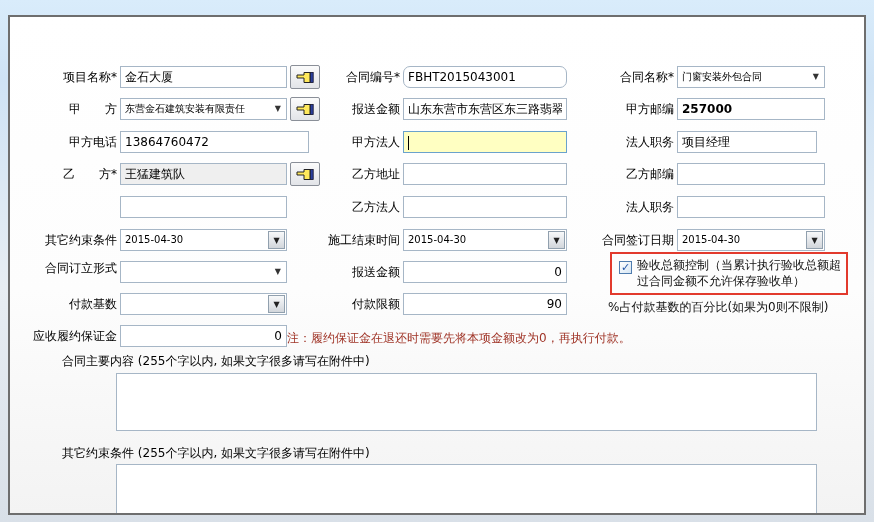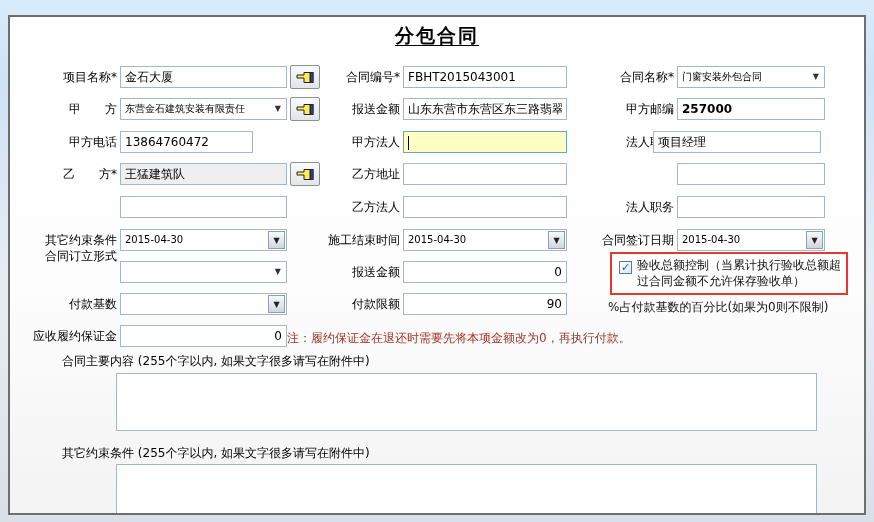--- a/index.html
+++ b/index.html
@@ -50,32 +50,31 @@
 
   .ta-lbl { position:absolute; font-size:12px; color:#000; white-space:nowrap; }
   textarea.ta { position:absolute; width:701px; border:1px solid #a6b6c6; background:#fff;
     resize:none; outline:none; font-family:"DejaVu Sans", sans-serif; font-size:12px; }
 </style>
 </head>
 <body>
 
 <div class="panel">
 
-  <div class="title">分包合同</div>
 
   <div class="lbl" style="left:7px;top:49px">项目名称*</div>
   <input class="fld" style="left: 110px; top: 49px; width: 167px;" value="金石大厦">
   <div class="pick-btn" style="left:280px;top:48px">
     <svg width="19" height="15" viewBox="0 0 19 15">
       <rect x="14" y="2.5" width="3.2" height="10" fill="#2b3f9e" stroke="#10102a" stroke-width="0.8"></rect>
       <path d="M1 5 h7 V2.5 h6 V12.5 H8 V8 H1 Z" fill="#ffe95c" stroke="#222" stroke-width="1"></path>
     </svg>
   </div>
   <div class="lbl" style="left:290px;top:49px">合同编号*</div>
-  <input class="fld" style="left: 393px; top: 49px; width: 164px;" value="FBHT2015043001">
+  <input class="fld" style="left: 393px; top: 49px; width: 164px; border-radius: 7px;" value="FBHT2015043001">
   <div class="lbl" style="left:564px;top:49px">合同名称*</div>
   <div class="combo" style="left:667px;top:49px;width:148px">
     <span class="val">门窗安装外包合同</span>
     <span class="arrow-flat">▼</span>
   </div>
 
   <div class="lbl" style="left:7px;top:81px">甲　　方</div>
   <div class="combo" style="left:110px;top:81px;width:167px">
     <span class="val">东营金石建筑安装有限责任</span>
     <span class="arrow-flat">▼</span>
@@ -85,38 +84,39 @@
       <rect x="14" y="2.5" width="3.2" height="10" fill="#2b3f9e" stroke="#10102a" stroke-width="0.8"></rect>
       <path d="M1 5 h7 V2.5 h6 V12.5 H8 V8 H1 Z" fill="#ffe95c" stroke="#222" stroke-width="1"></path>
     </svg>
   </div>
   <div class="lbl" style="left:290px;top:81px">报送金额</div>
   <input class="fld" style="left: 393px; top: 81px; width: 164px;" value="山东东营市东营区东三路翡翠国">
   <div class="lbl" style="left:564px;top:81px">甲方邮编</div>
   <input class="fld" style="left: 667px; top: 81px; width: 148px; font-weight: bold;" value="257000">
 
   <div class="lbl" style="left:7px;top:114px">甲方电话</div>
-  <input class="fld" style="left: 110px; top: 114px; width: 133px;" value="13864760472">
+  <input class="fld" style="left: 110px; top: 114px; width: 189px;" value="13864760472">
   <div class="lbl" style="left:290px;top:114px">甲方法人</div>
   <div class="fld focused" style="left:393px;top:114px;width:164px">
     <span class="caret"></span>
   </div>
   <div class="lbl" style="left:564px;top:114px">法人职务</div>
-  <input class="fld" style="left: 643px; top: 114px; width: 168px;" value="项目经理">
+  <input class="fld" style="left: 667px; top: 114px; width: 140px;" value="项目经理">
 
   <div class="lbl" style="left:7px;top:146px">乙　　方*</div>
   <input class="fld readonly" style="left: 110px; top: 146px; width: 167px;" readonly="" value="王猛建筑队">
   <div class="pick-btn" style="left:280px;top:145px">
     <svg width="19" height="15" viewBox="0 0 19 15">
       <rect x="14" y="2.5" width="3.2" height="10" fill="#2b3f9e" stroke="#10102a" stroke-width="0.8"></rect>
       <path d="M1 5 h7 V2.5 h6 V12.5 H8 V8 H1 Z" fill="#ffe95c" stroke="#222" stroke-width="1"></path>
     </svg>
   </div>
   <div class="lbl" style="left:290px;top:146px">乙方地址</div>
   <input class="fld" style="left: 393px; top: 146px; width: 164px;" value="">
+  <div class="lbl" style="left:564px;top:146px">乙方邮编</div>
   <input class="fld" style="left: 667px; top: 146px; width: 148px;" value="">
 
   <input class="fld" style="left: 110px; top: 179px; width: 167px;" value="">
   <div class="lbl" style="left:290px;top:179px">乙方法人</div>
   <input class="fld" style="left: 393px; top: 179px; width: 164px;" value="">
   <div class="lbl" style="left:564px;top:179px">法人职务</div>
   <input class="fld" style="left: 667px; top: 179px; width: 148px;" value="">
 
   <div class="lbl" style="left:7px;top:212px">其它约束条件</div>
   <div class="combo" style="left:110px;top:212px;width:167px">
@@ -127,21 +127,21 @@
   <div class="combo" style="left:393px;top:212px;width:164px">
     <span class="val">2015-04-30</span>
     <span class="arrow-btn">▼</span>
   </div>
   <div class="lbl" style="left:564px;top:212px">合同签订日期</div>
   <div class="combo" style="left:667px;top:212px;width:148px">
     <span class="val">2015-04-30</span>
     <span class="arrow-btn">▼</span>
   </div>
 
-  <div class="lbl" style="left:7px;top:228px">合同订立形式</div>
+  <div class="lbl" style="left:7px;top:240px">合同订立形式</div>
   <div class="combo" style="left:110px;top:244px;width:167px">
     <span class="val"></span>
     <span class="arrow-flat">▼</span>
   </div>
   <div class="lbl" style="left:290px;top:244px">报送金额</div>
   <input class="fld num" style="left: 393px; top: 244px; width: 164px;" value="0">
 
   <div class="redbox">
     <div class="cbx">✓</div>
     <div class="cbx-lbl">验收总额控制（当累计执行验收总额超过合同金额不允许保存验收单）</div>

